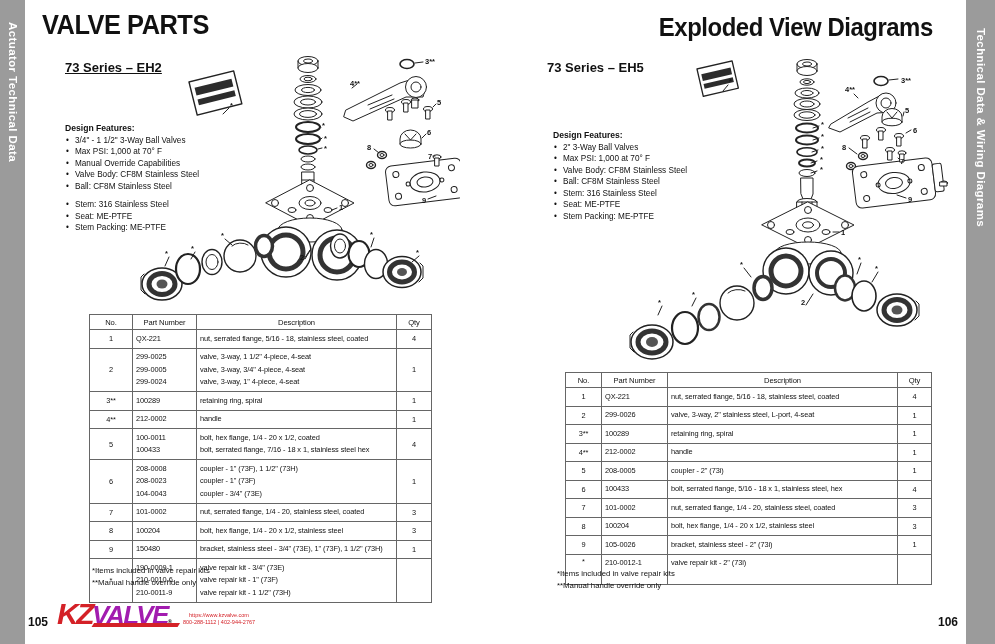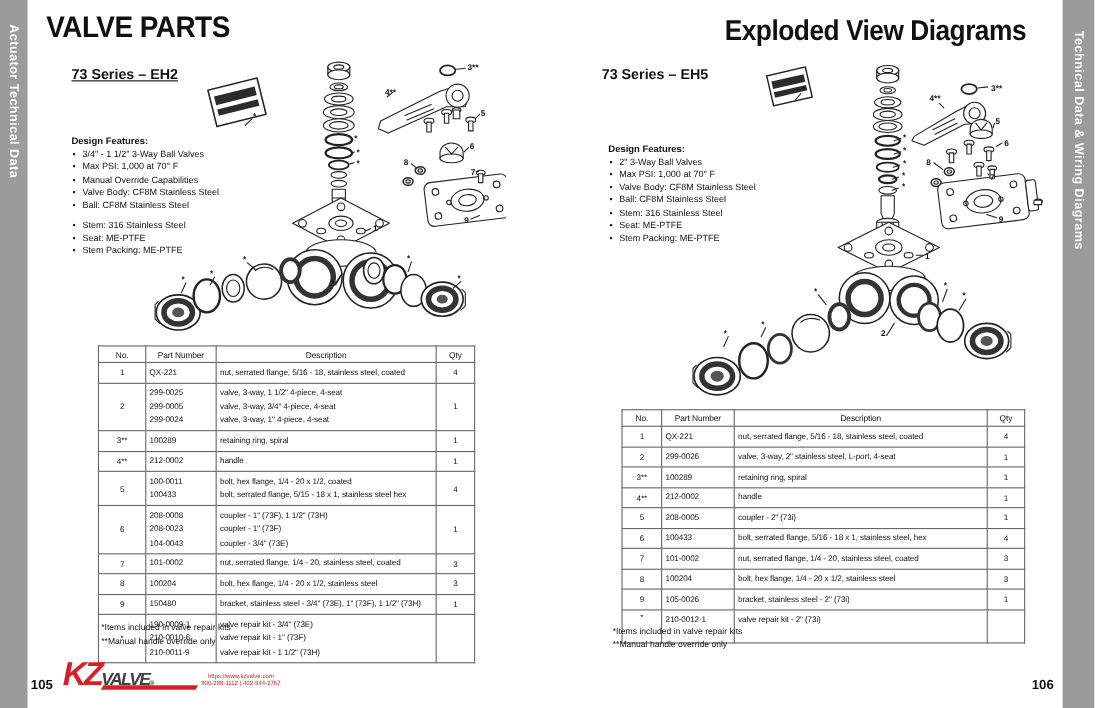--- a/index.html
+++ b/index.html
@@ -48,21 +48,21 @@
   
   .notes{position:absolute;font-size:7.8px;line-height:1.6;}
   #notes-eh2{left:92px;top:565px;}
   #notes-eh5{left:557px;top:568px;}
   
   .pagenum{position:absolute;font-size:12px;font-weight:bold;}
   #page-left{left:28px;top:615px;}
   #page-right{right:37px;top:615px;text-align:center;}
   .logo{position:absolute;left:57px;top:597px;height:32px;font-style:italic;white-space:nowrap;}
   .logo .kz{color:#d42127;font-size:30px;font-weight:bold;letter-spacing:-2.5px;}
-  .logo .valve{color:#404040;font-size:16px;font-weight:bold;letter-spacing:-1.5px;}
+  .logo .valve{color:#a21caf;font-size:26px;font-weight:bold;letter-spacing:-1.5px;}
   .logo .reg{color:#141414;font-size:6px;font-weight:bold;font-style:normal;vertical-align:baseline;}
   .logo-swoosh{position:absolute;left:36px;top:26px;width:86px;height:3.5px;background:#d42127;transform:skewX(-32deg);}
   .contact{position:absolute;left:180px;top:612px;width:78px;color:#d42127;font-size:5.5px;
            line-height:1.35;text-align:center;}
 </style>
 </head>
 <body>
 
 <div class="page">
 
@@ -511,21 +511,21 @@
           <td class="c-qty">1</td>
         </tr>
         <tr>
           <td class="c-no">5</td>
           <td class="c-pn">
             <div>100-0011</div>
             <div>100433</div>
           </td>
           <td class="c-ds">
             <div>bolt, hex flange, 1/4 - 20 x 1/2, coated</div>
-            <div>bolt, serrated flange, 5/15 - 18 x 1, stainless steel hex</div>
+            <div>bolt, serrated flange, 7/16 - 18 x 1, stainless steel hex</div>
           </td>
           <td class="c-qty">4</td>
         </tr>
         <tr>
           <td class="c-no">6</td>
           <td class="c-pn">
             <div>208-0008</div>
             <div>208-0023</div>
             <div>104-0043</div>
           </td>

